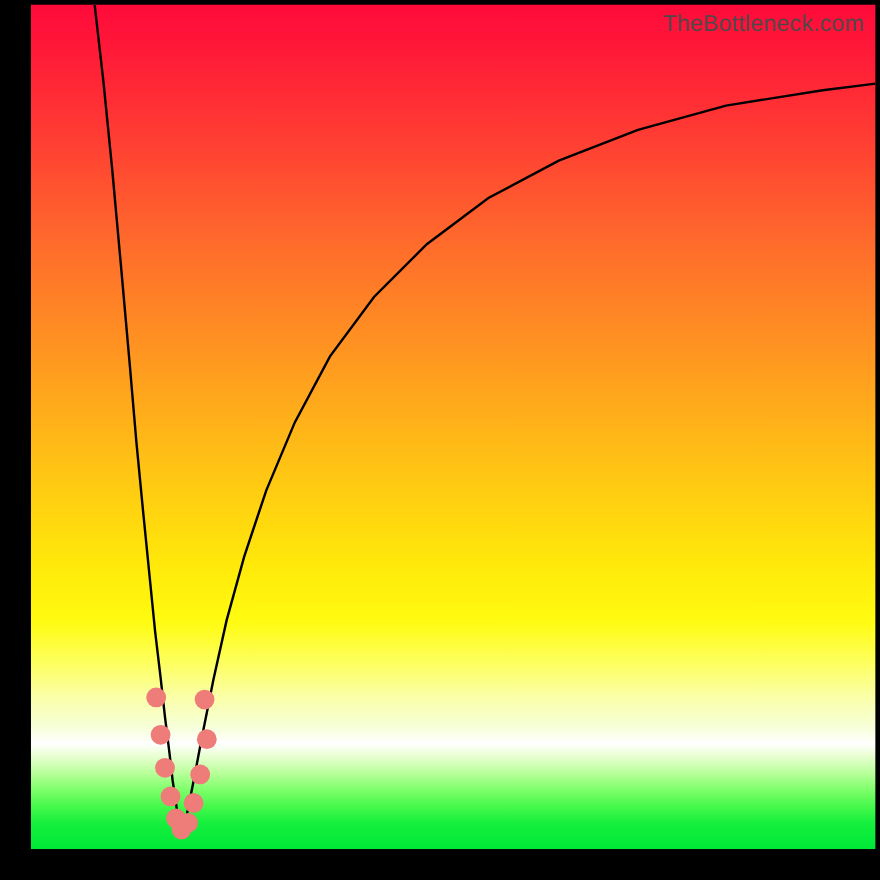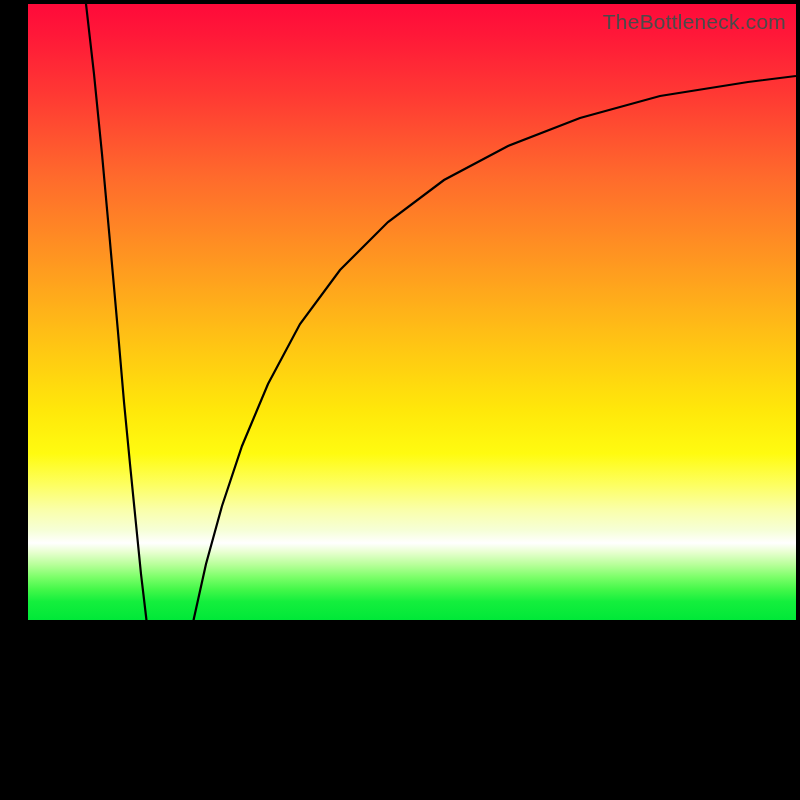--- a/index.html
+++ b/index.html
@@ -15,21 +15,21 @@
     width: 800px;
     height: 800px;
     background: #000;
     position: relative;
   }
   .plot {
     position: absolute;
     left: 28px;
     top: 4px;
     width: 768px;
-    height: 616px;
+    height: 768px;
     overflow: hidden;
   }
   .gradient {
     position: absolute;
     inset: 0;
     background: linear-gradient(to bottom,
       #ff0a3a 0%,
       #ff1838 5%,
       #ff3a33 15%,
       #ff6a2c 28%,

